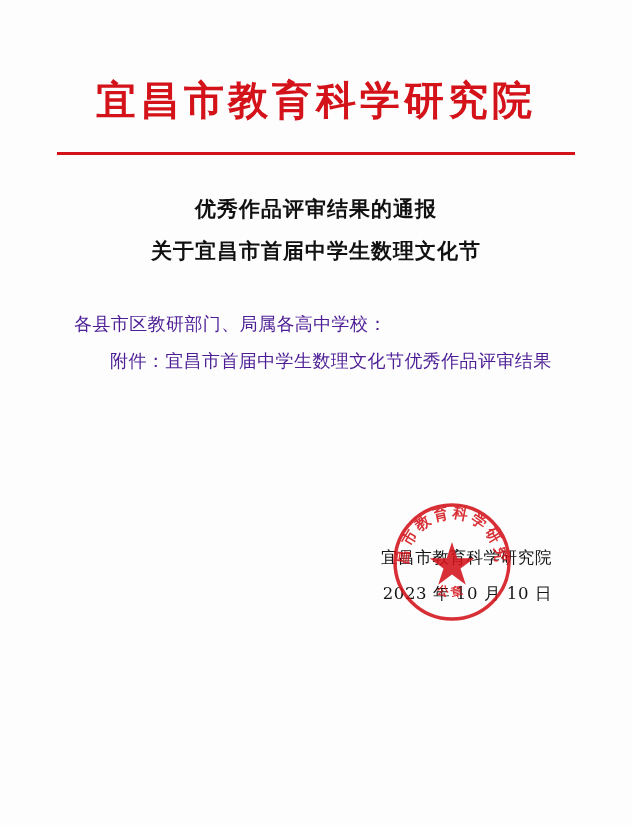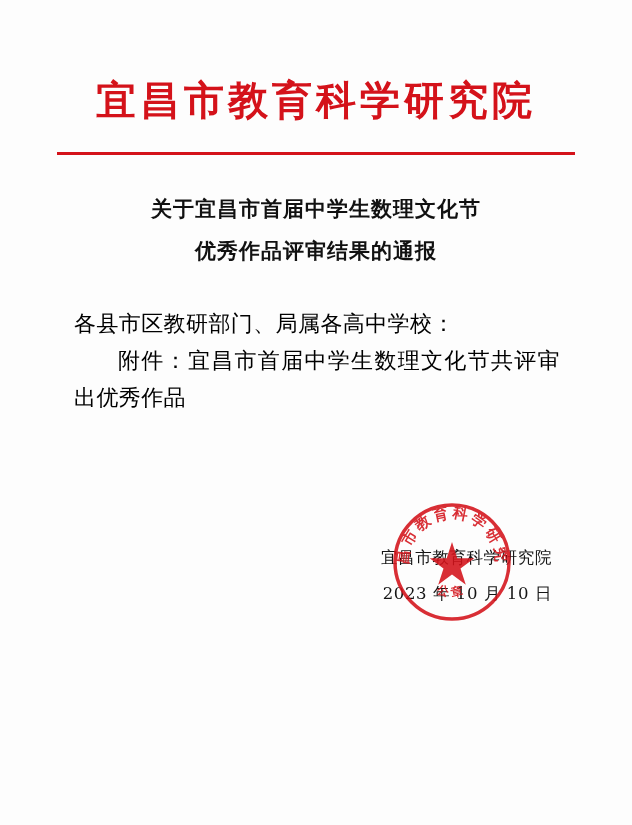--- a/index.html
+++ b/index.html
@@ -62,24 +62,24 @@
     color: #111;
   }
   .doc-title div { white-space: nowrap; }
 
   
   .body-text {
     position: absolute;
     top: 305px;
     left: 74px;
     width: 486px;
-    font-size: 22px;
+    font-size: 18px;
     line-height: 37px;
     letter-spacing: 0.4px;
-    color: #000000;
+    color: #4c1d95;
   }
   .body-text p {
     margin: 0;
     text-align: justify;
     text-justify: inter-ideograph;
   }
   .indent { text-indent: 2em; }
 
   
   .signature {
@@ -112,27 +112,27 @@
 <body>
 
 <div class="page">
 
   <div class="letterhead">
     <div class="letterhead-title">宜昌市教育科学研究院</div>
   </div>
   <div class="letterhead-rule"></div>
 
   <div class="doc-title">
+    <div>优秀作品评审结果的通报</div>
     <div>关于宜昌市首届中学生数理文化节</div>
-    <div>优秀作品评审结果的通报</div>
   </div>
 
   <div class="body-text">
     <p>各县市区教研部门、局属各高中学校：</p>
-    <p class="indent">附件：宜昌市首届中学生数理文化节共评审出优秀作品</p>
+    <p class="indent">附件：宜昌市首届中学生数理文化节优秀作品评审结果</p>
   </div>
 
   <div class="signature">
     <div>宜昌市教育科学研究院</div>
     <div>2023 年 10 月 10 日</div>
   </div>
 
   <div class="seal">
     <svg width="124" height="124" viewBox="0 0 124 124" xmlns="http://www.w3.org/2000/svg">
       <defs>

